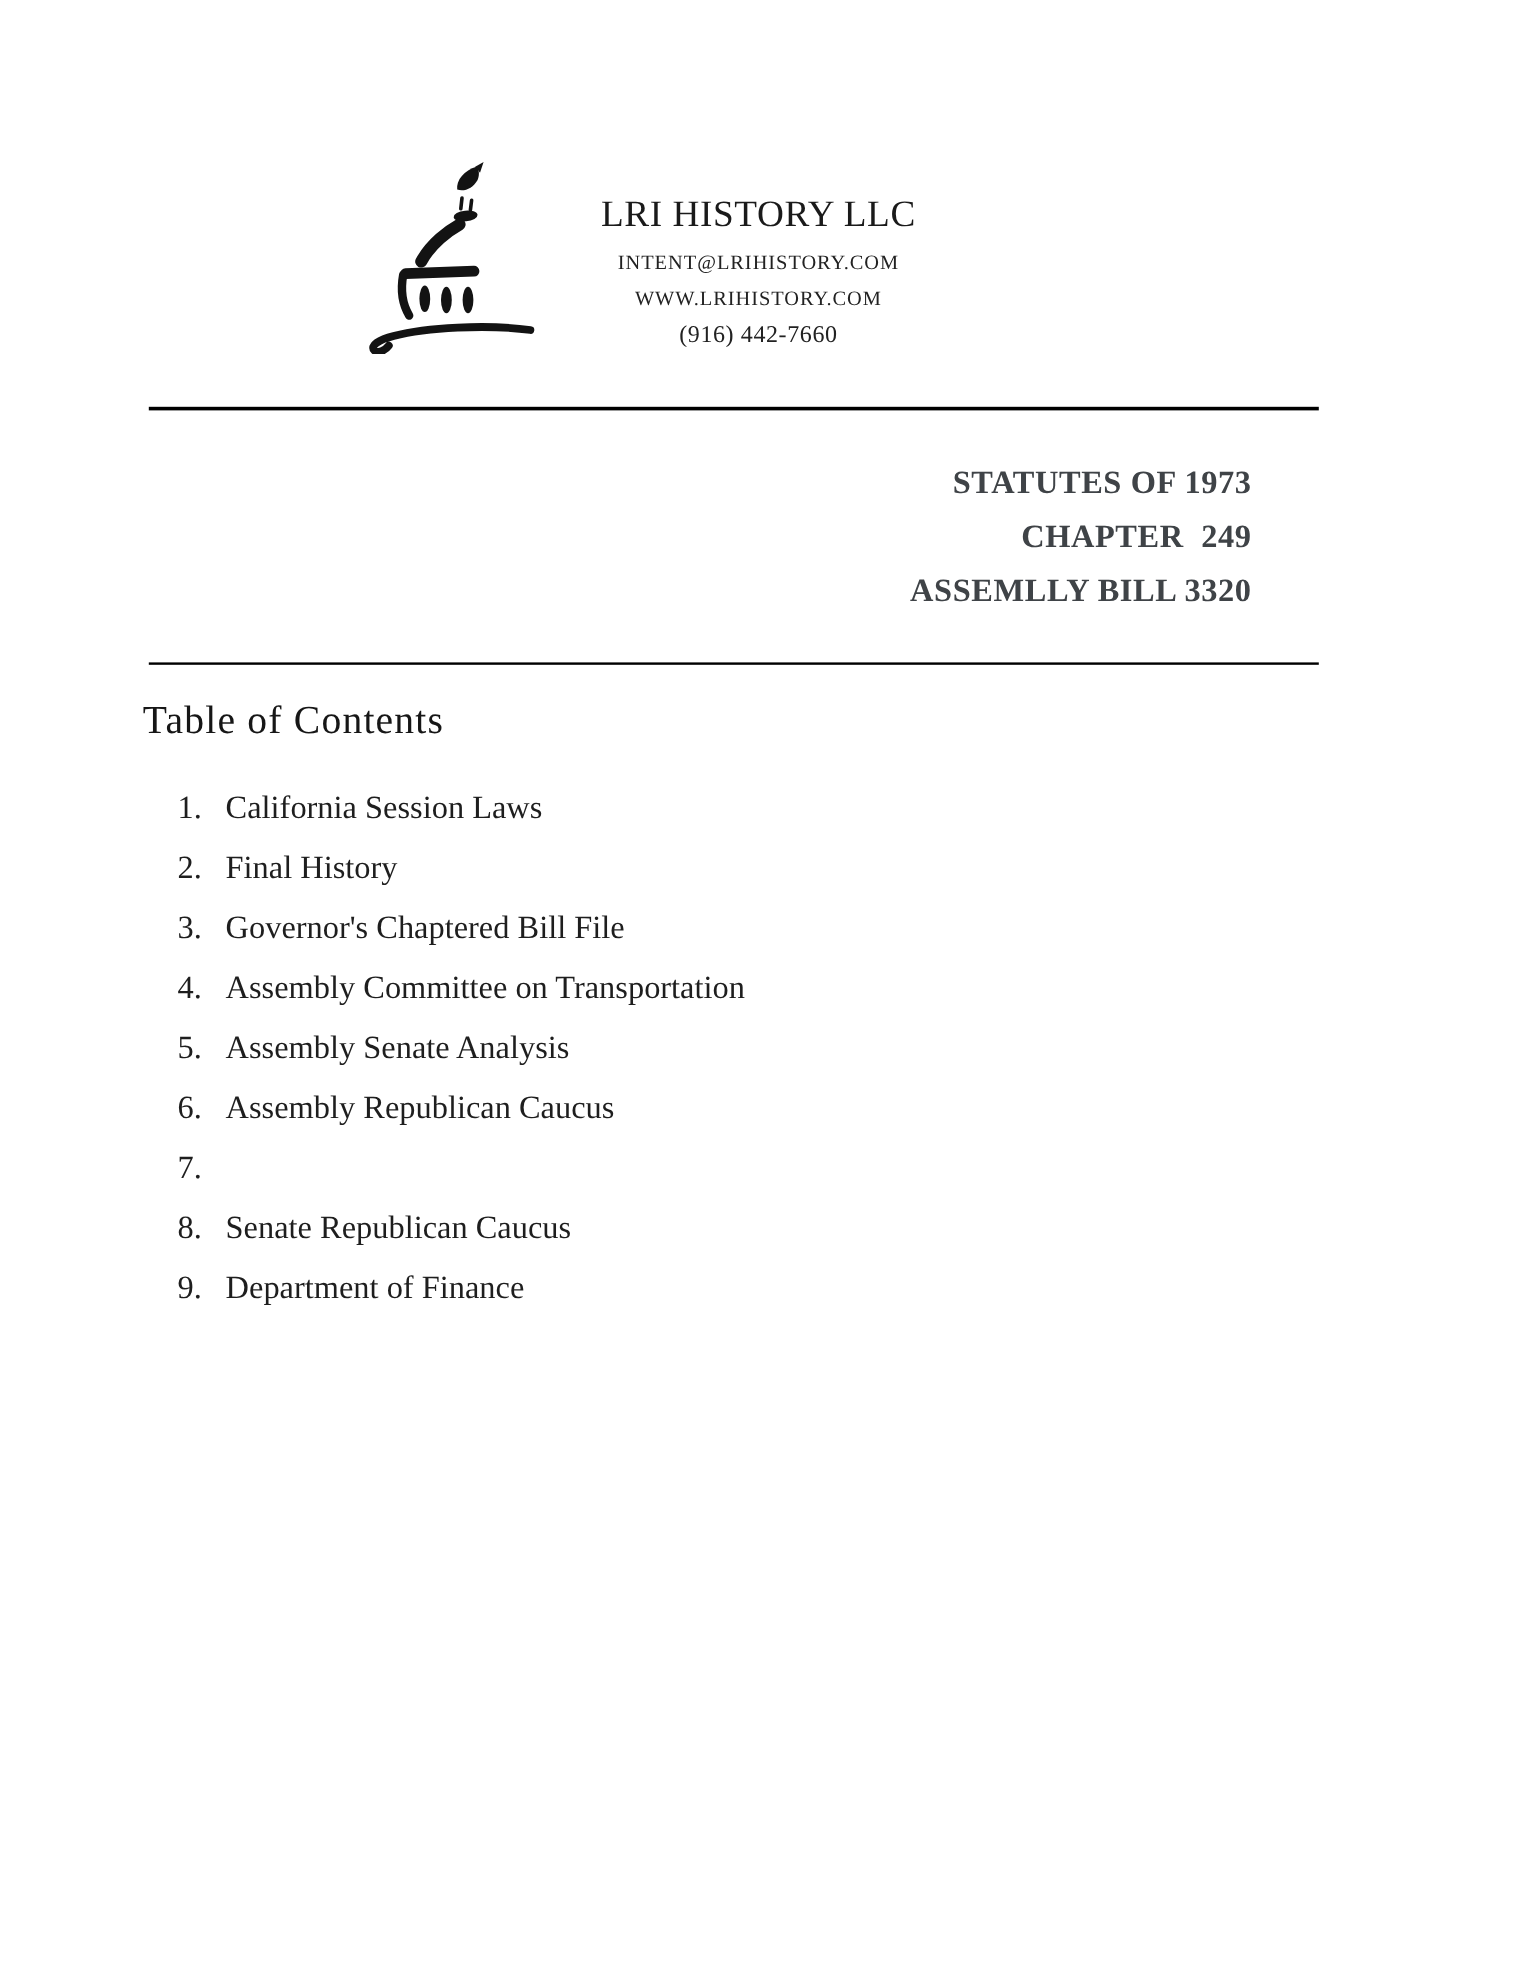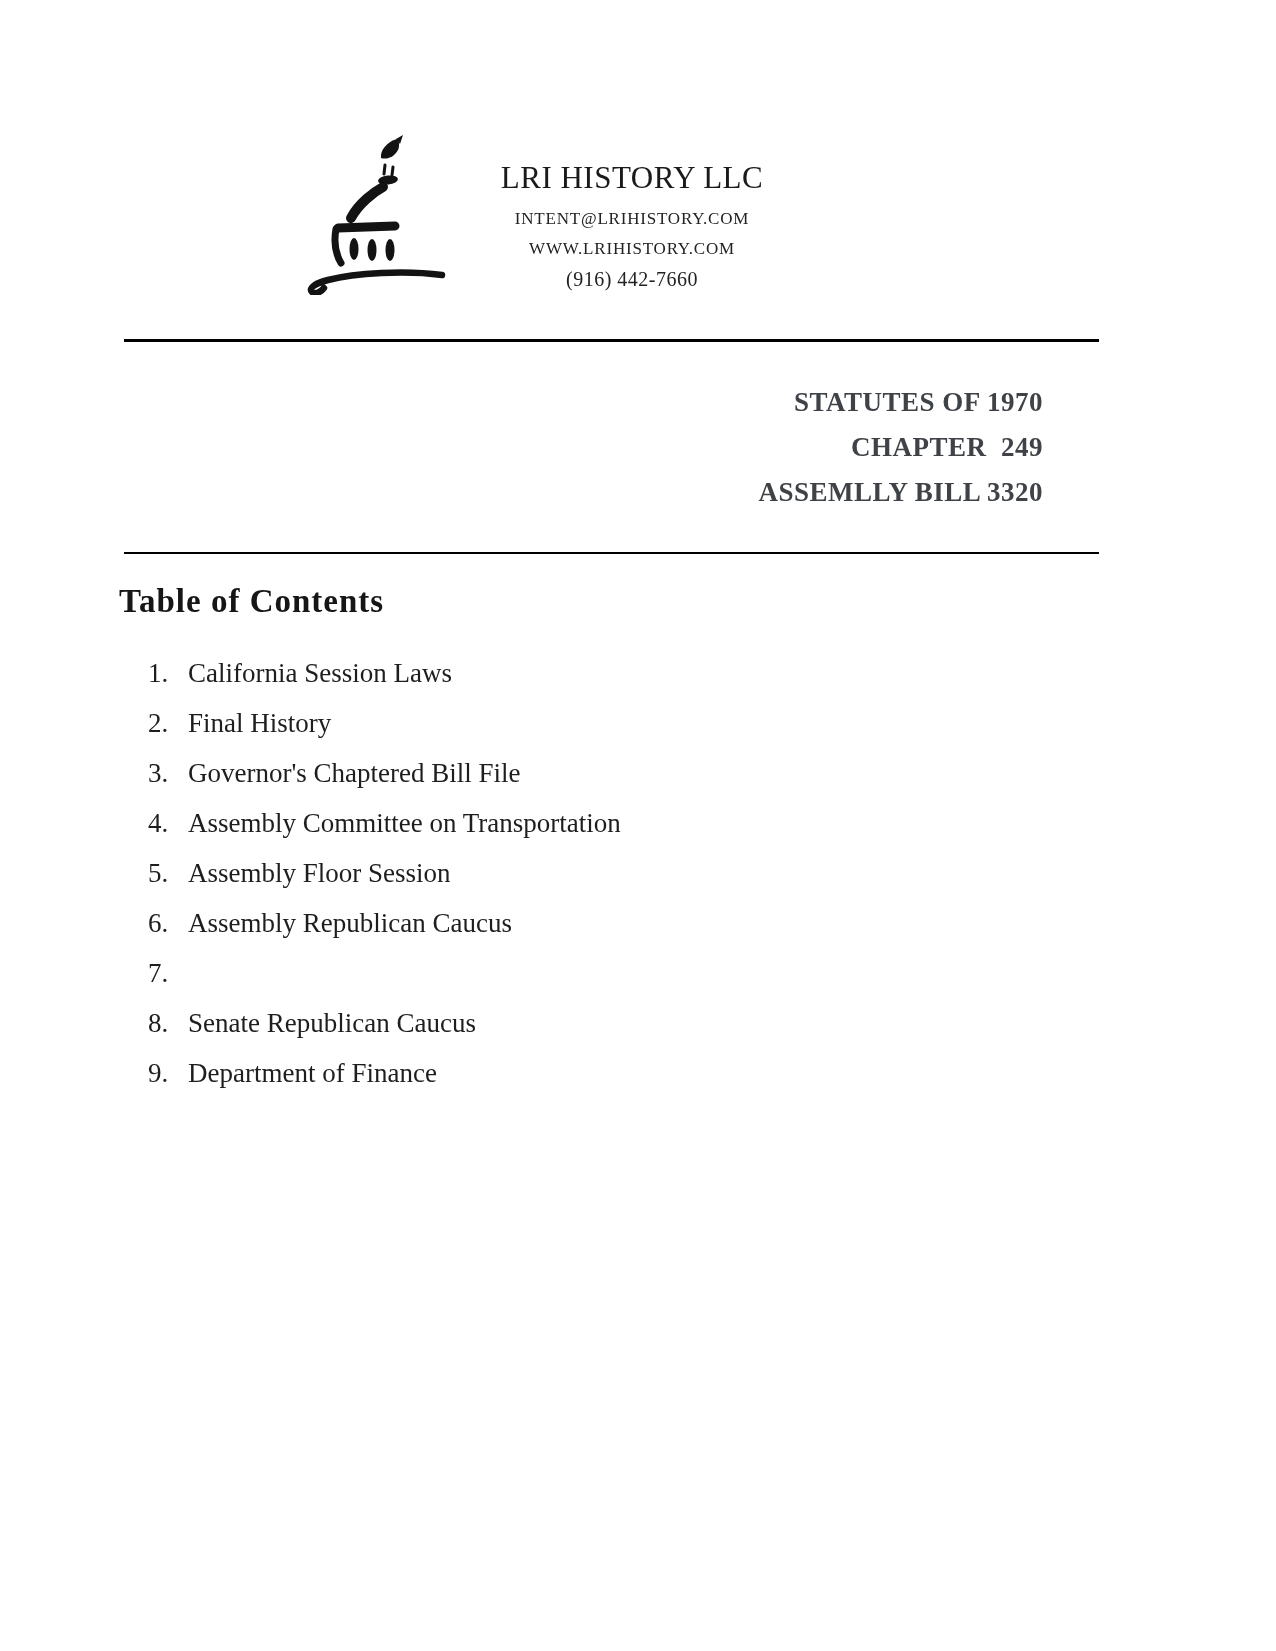--- a/index.html
+++ b/index.html
@@ -68,21 +68,21 @@
     color: #3f4347;
   }
   .citation-line { white-space: pre; }
 
   
   .toc-title {
     position: absolute;
     left: 119px;
     top: 583px;
     font-size: 33px;
-    font-weight: bold;
+    font-weight: normal;
     letter-spacing: 1px;
     color: #161616;
     white-space: pre;
     text-align: right;
   }
   .toc-list {
     position: absolute;
     left: 148px;
     top: 648px;
     list-style: none;
@@ -134,21 +134,21 @@
       <div class="contact-line">INTENT@LRIHISTORY.COM</div>
       <div class="contact-line">WWW.LRIHISTORY.COM</div>
       <div class="contact-line phone">(916) 442-7660</div>
     </div>
   </div>
 
   <div class="rule rule-top"></div>
   <div class="rule rule-bottom"></div>
 
   <div class="citation">
-    <div class="citation-line">STATUTES OF 1970</div>
+    <div class="citation-line">STATUTES OF 1973</div>
     <div class="citation-line">CHAPTER  249</div>
     <div class="citation-line">ASSEMLLY BILL 3320</div>
   </div>
 
   <div class="toc-title">Table of Contents</div>
 
   <ol class="toc-list">
     <li class="toc-item">
       <span class="toc-num">1.</span>
       <span class="toc-label">California Session Laws</span>
@@ -160,21 +160,21 @@
     <li class="toc-item">
       <span class="toc-num">3.</span>
       <span class="toc-label">Governor's Chaptered Bill File</span>
     </li>
     <li class="toc-item">
       <span class="toc-num">4.</span>
       <span class="toc-label">Assembly Committee on Transportation</span>
     </li>
     <li class="toc-item">
       <span class="toc-num">5.</span>
-      <span class="toc-label">Assembly Floor Session</span>
+      <span class="toc-label">Assembly Senate Analysis</span>
     </li>
     <li class="toc-item">
       <span class="toc-num">6.</span>
       <span class="toc-label">Assembly Republican Caucus</span>
     </li>
     <li class="toc-item">
       <span class="toc-num">7.</span>
     </li>
     <li class="toc-item">
       <span class="toc-num">8.</span>

